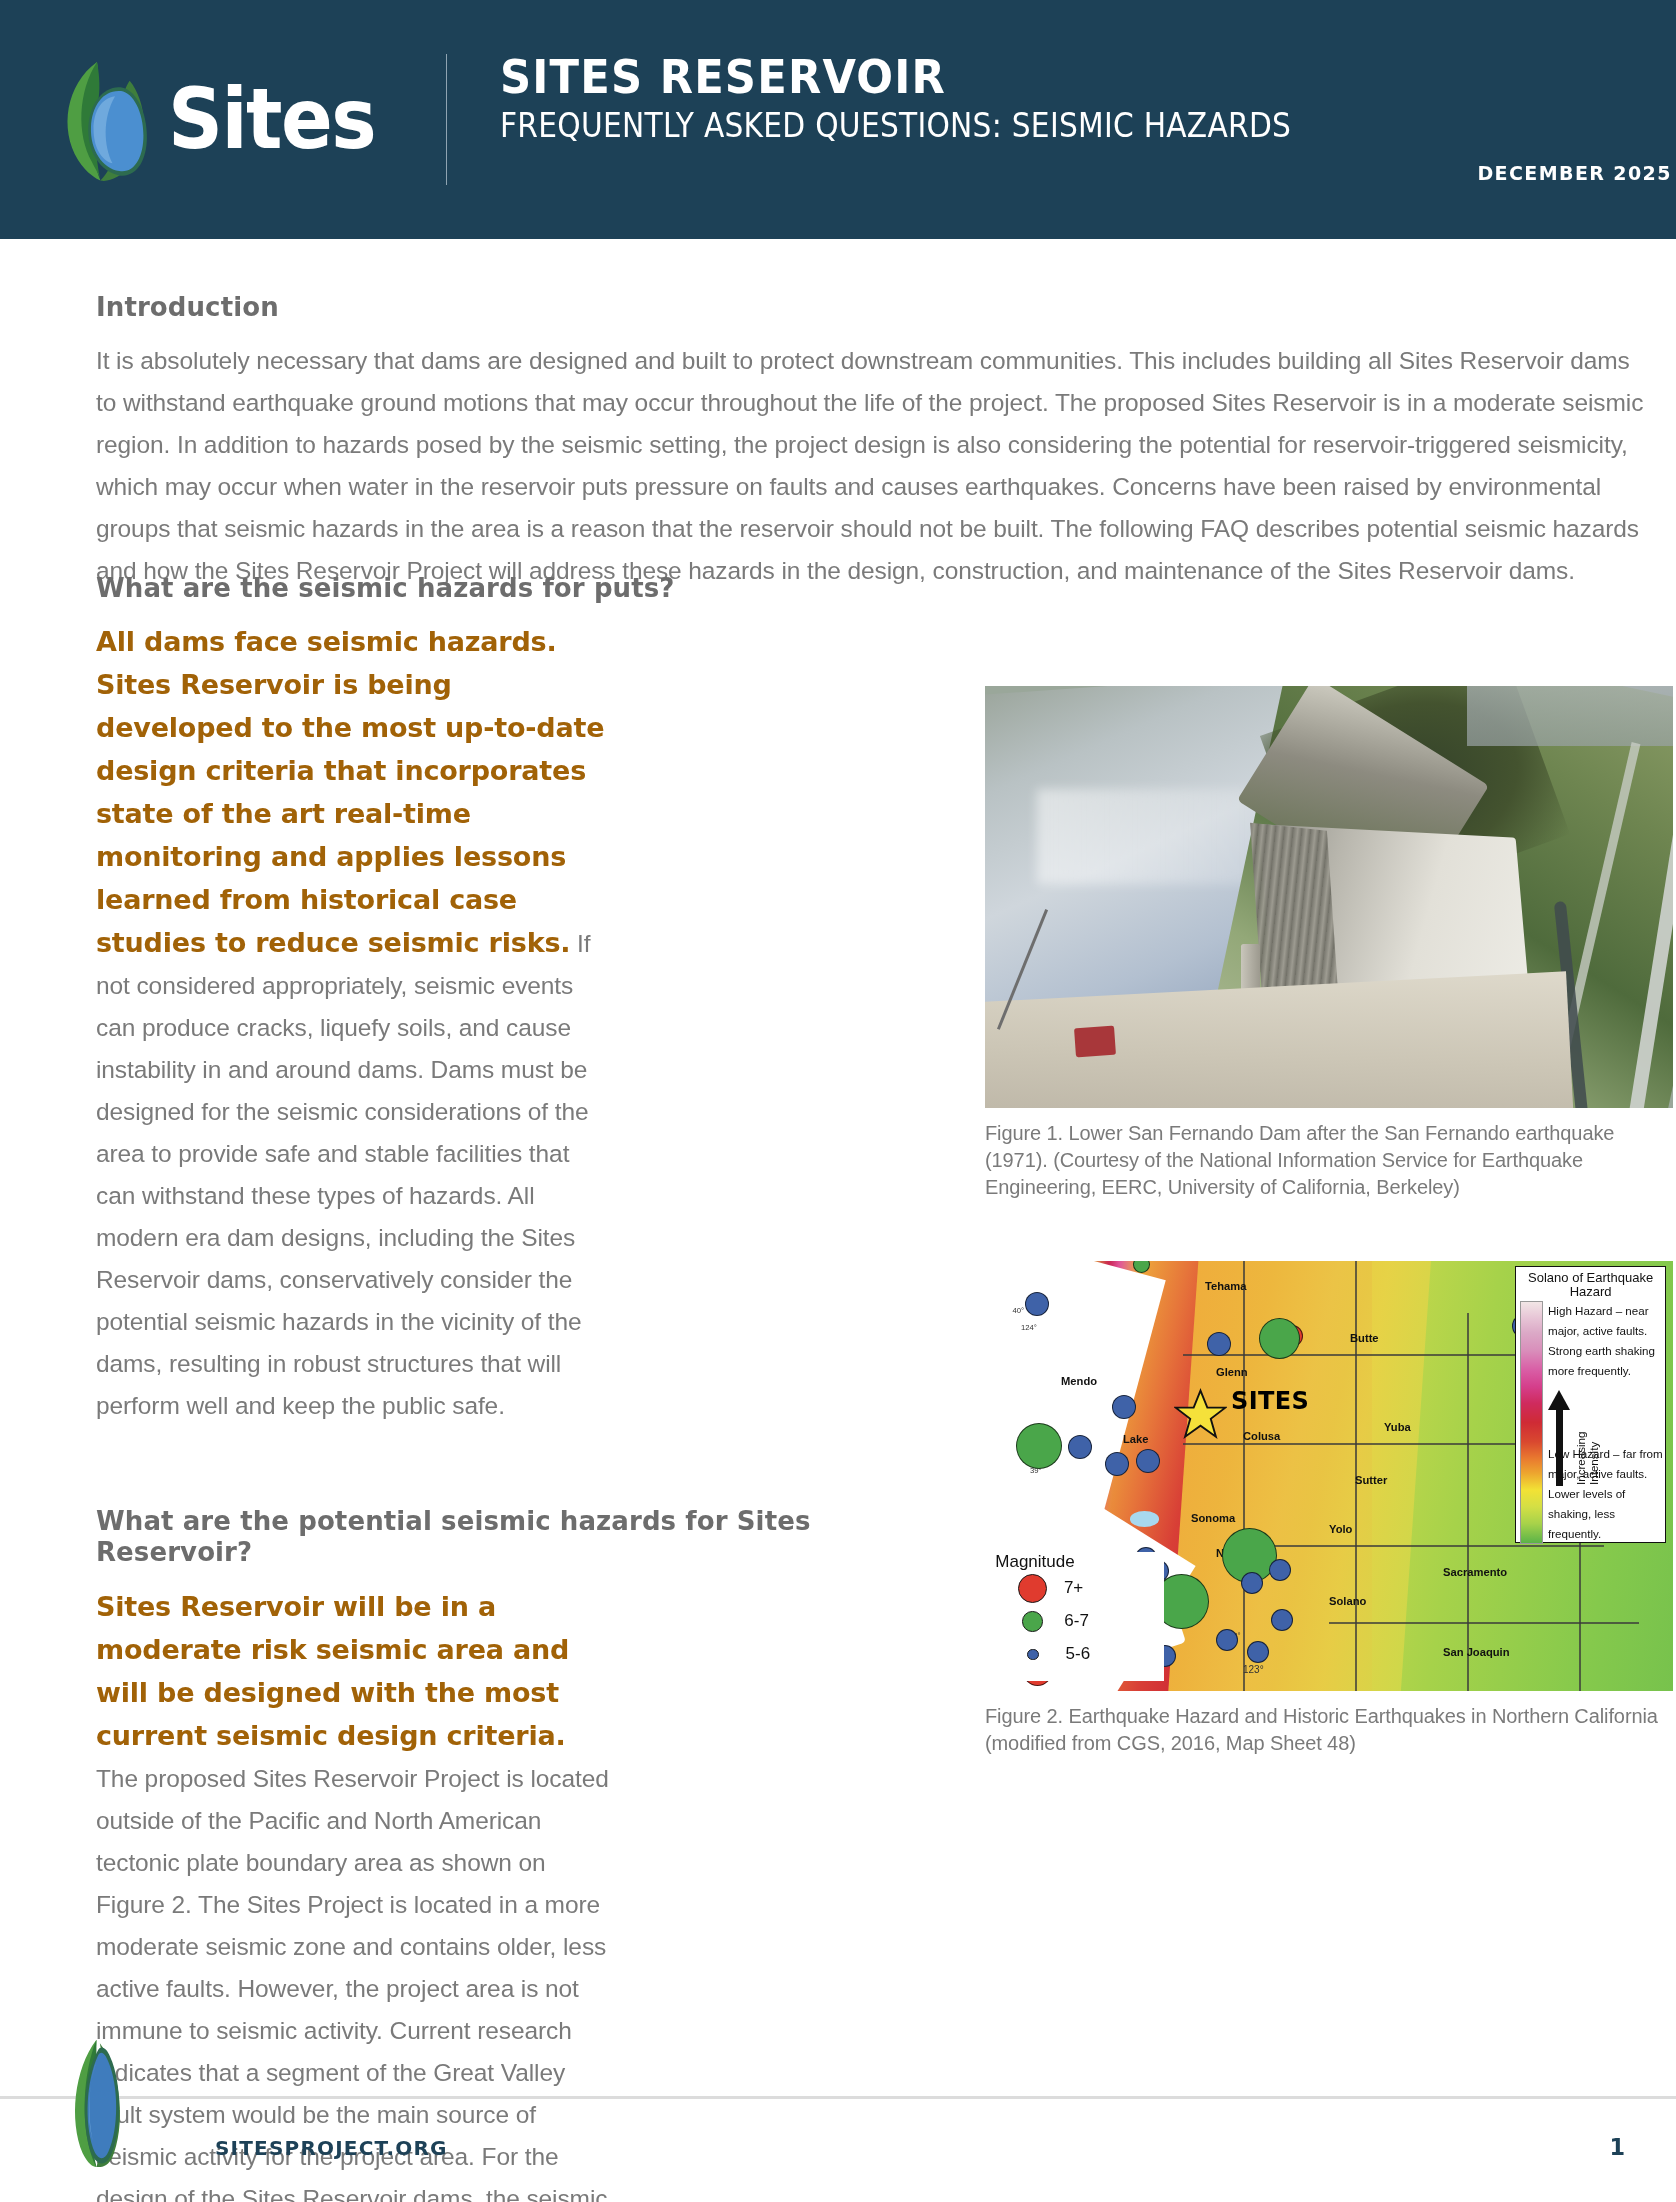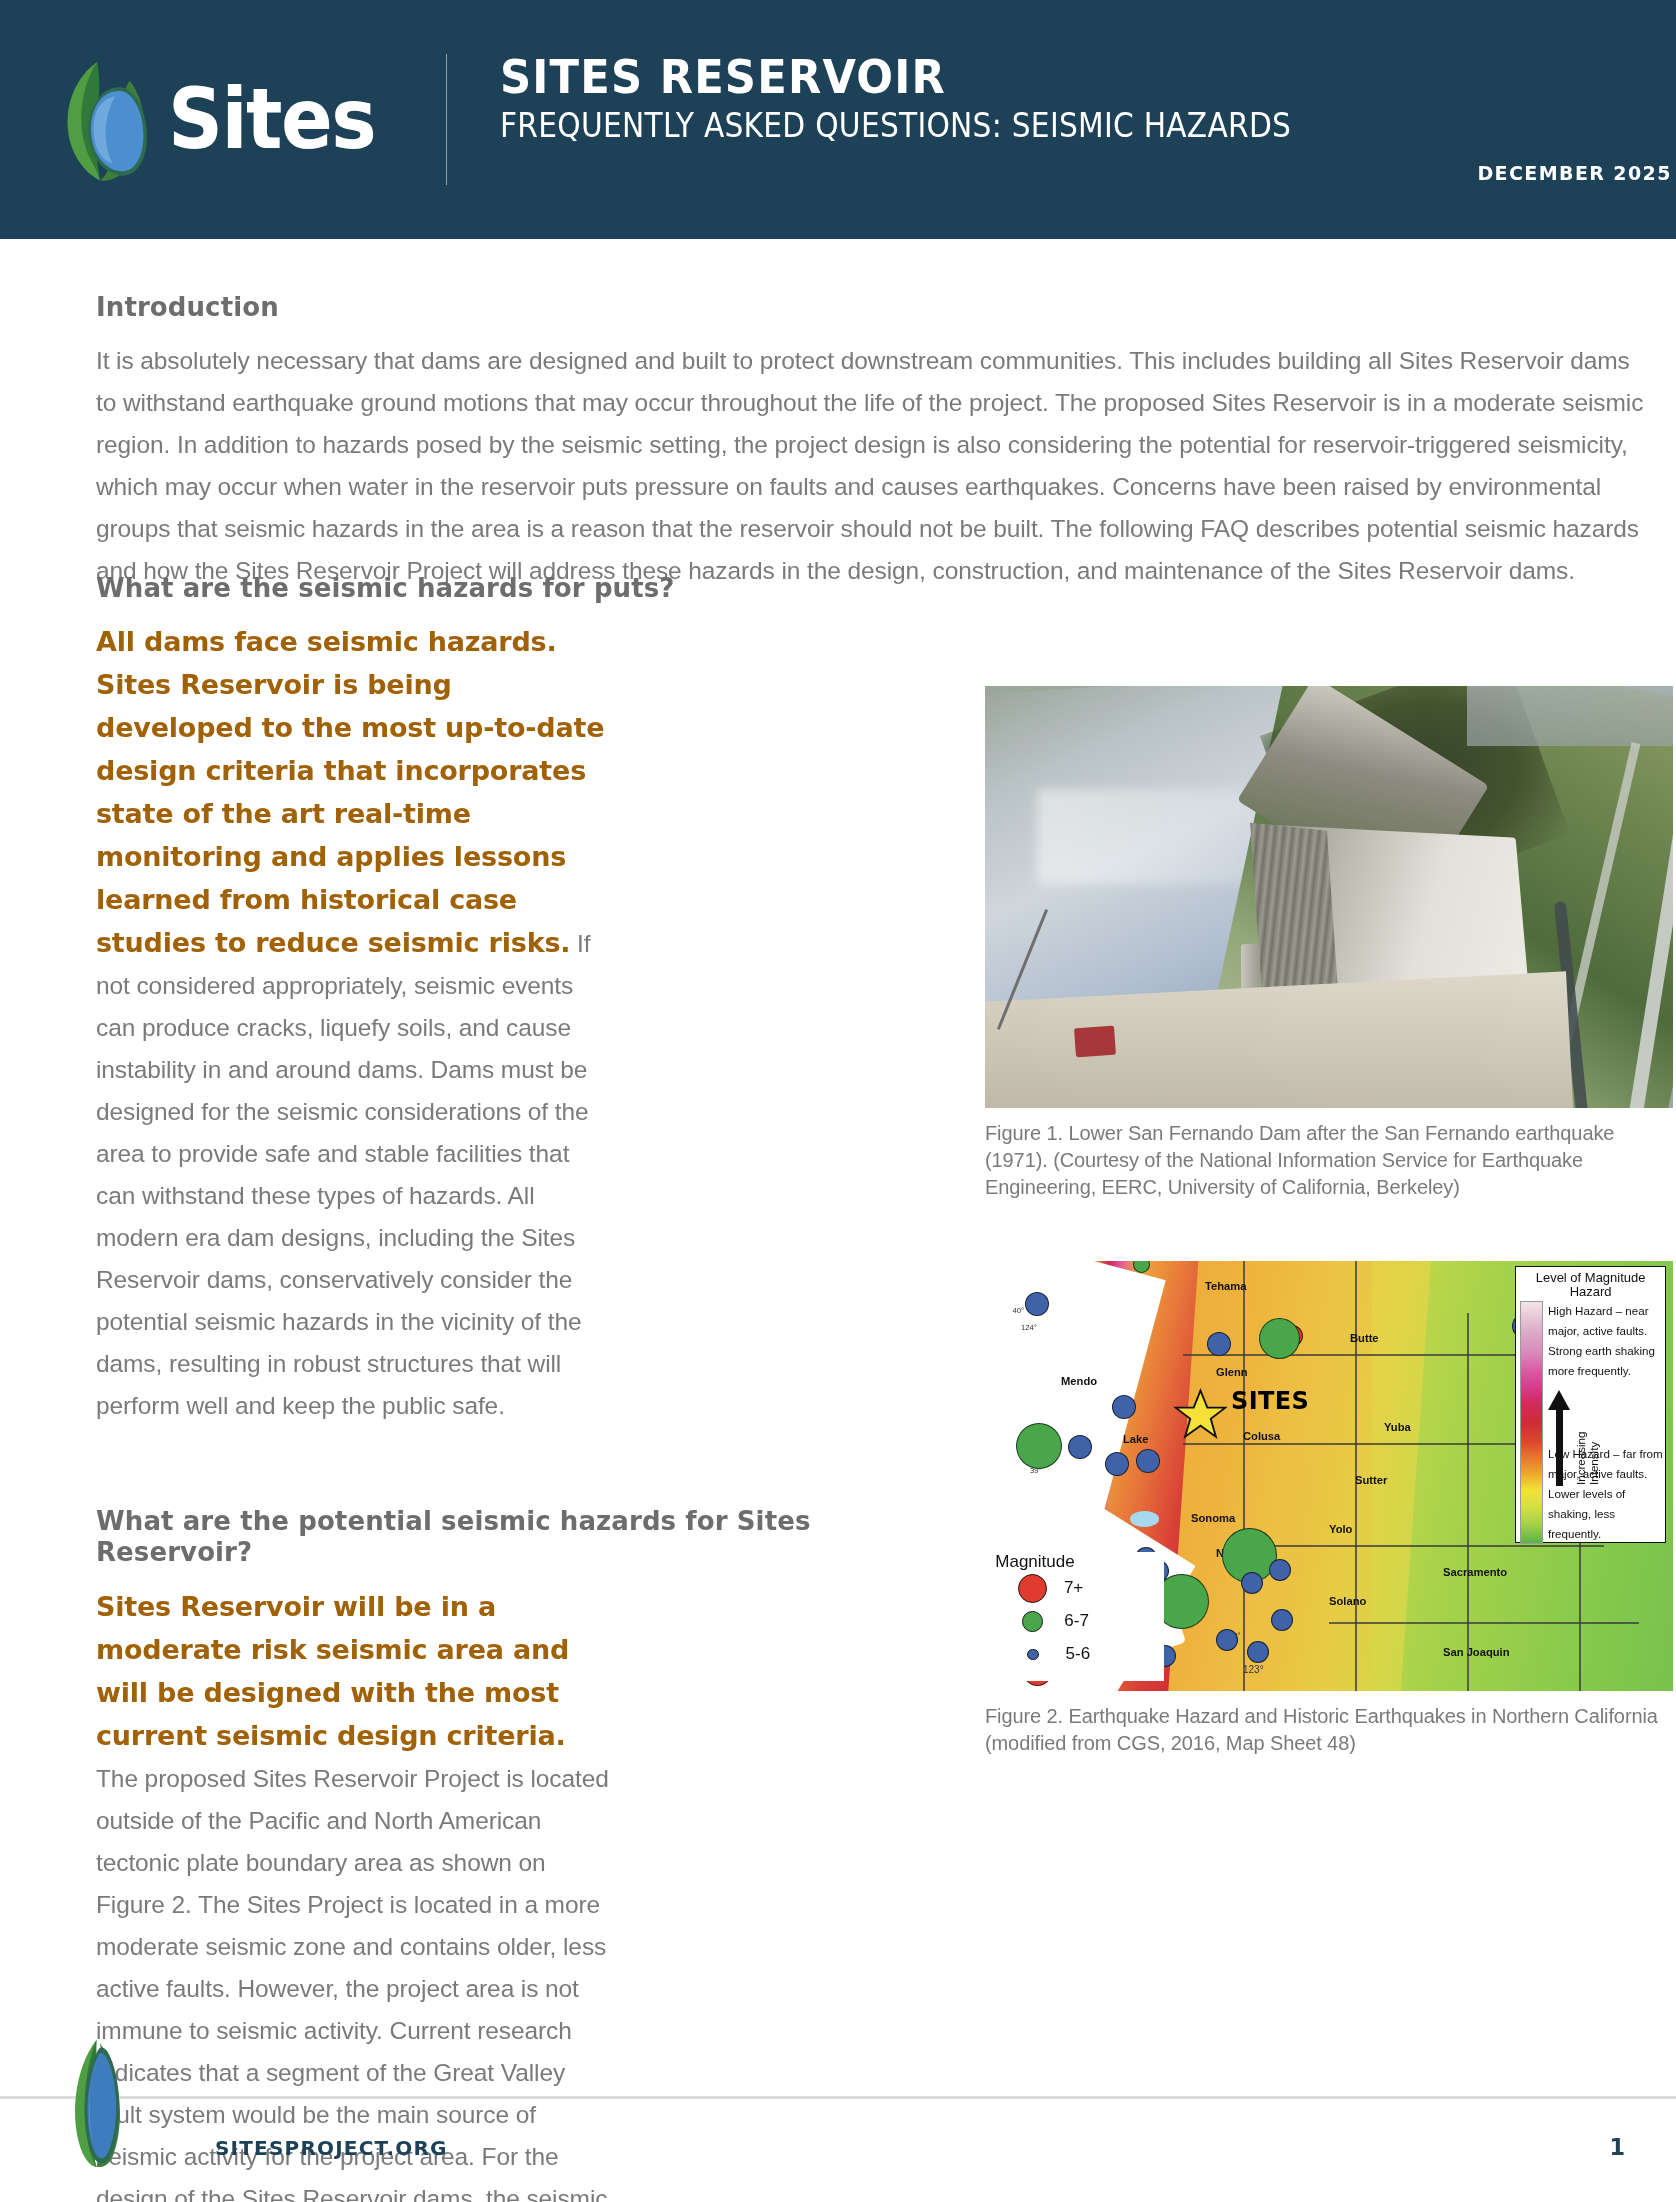--- a/index.html
+++ b/index.html
@@ -656,21 +656,21 @@
             <span class="mag-dot" style="width:20.6px;height:20.6px;background:#4aa64a;margin-left:4.3px;"></span>
             <span class="mag-lab" style="margin-left:21.5px;">6-7</span>
           </div>
           <div class="mag-row">
             <span class="mag-dot" style="width:11.2px;height:11.2px;background:#3f62a8;margin-left:9.5px;"></span>
             <span class="mag-lab" style="margin-left:27px;">5-6</span>
           </div>
         </div>
 
         <div class="haz-legend">
-          <div class="haz-title">Level of Magnitude Hazard</div>
+          <div class="haz-title">Solano of Earthquake Hazard</div>
           <div class="haz-body">
             <div class="haz-ramp"></div>
             <div class="haz-txtcol">
               <div class="haz-p">High Hazard – near major, active faults. Strong earth shaking more frequently.</div>
               <div class="haz-arrowwrap">
                 <div class="haz-arrow">
                   <span class="head"></span>
                   <span class="shaft"></span>
                 </div>
                 <div class="haz-vert">Increasing Intensity</div>

